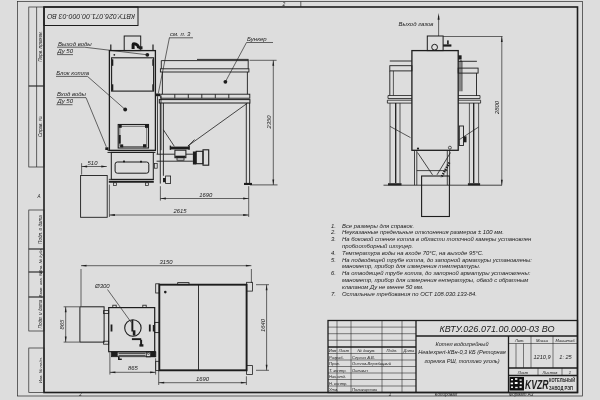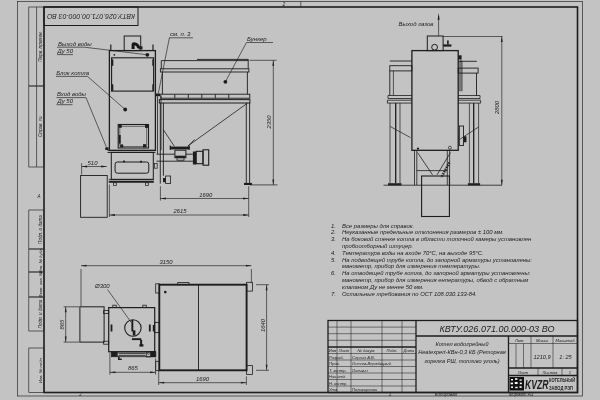--- a/index.html
+++ b/index.html
@@ -1,16 +1,16 @@
 <!DOCTYPE html>
 <html><head>
 <meta charset="utf-8">
 <style>
 html,body{margin:0;padding:0;background:#fff;}
-#sheet{width:600px;height:400px;position:relative;overflow:hidden;background:#fdba74;filter:grayscale(1);}
+#sheet{width:600px;height:400px;position:relative;overflow:hidden;background:#bef264;filter:grayscale(1);}
 svg{position:absolute;top:0;left:0;}
 text{font-family:"Liberation Sans",sans-serif;fill:#1d1d1d;}
 .it{font-style:italic;}
 </style>
 </head>
 <body>
 <div id="sheet">
 <svg width="600" height="400" viewBox="0 0 600 400">
 <g id="frame" fill="none" stroke="#2a2a2a" stroke-width="0.7">
   <rect x="17.5" y="1.5" width="565" height="394.5"></rect>

